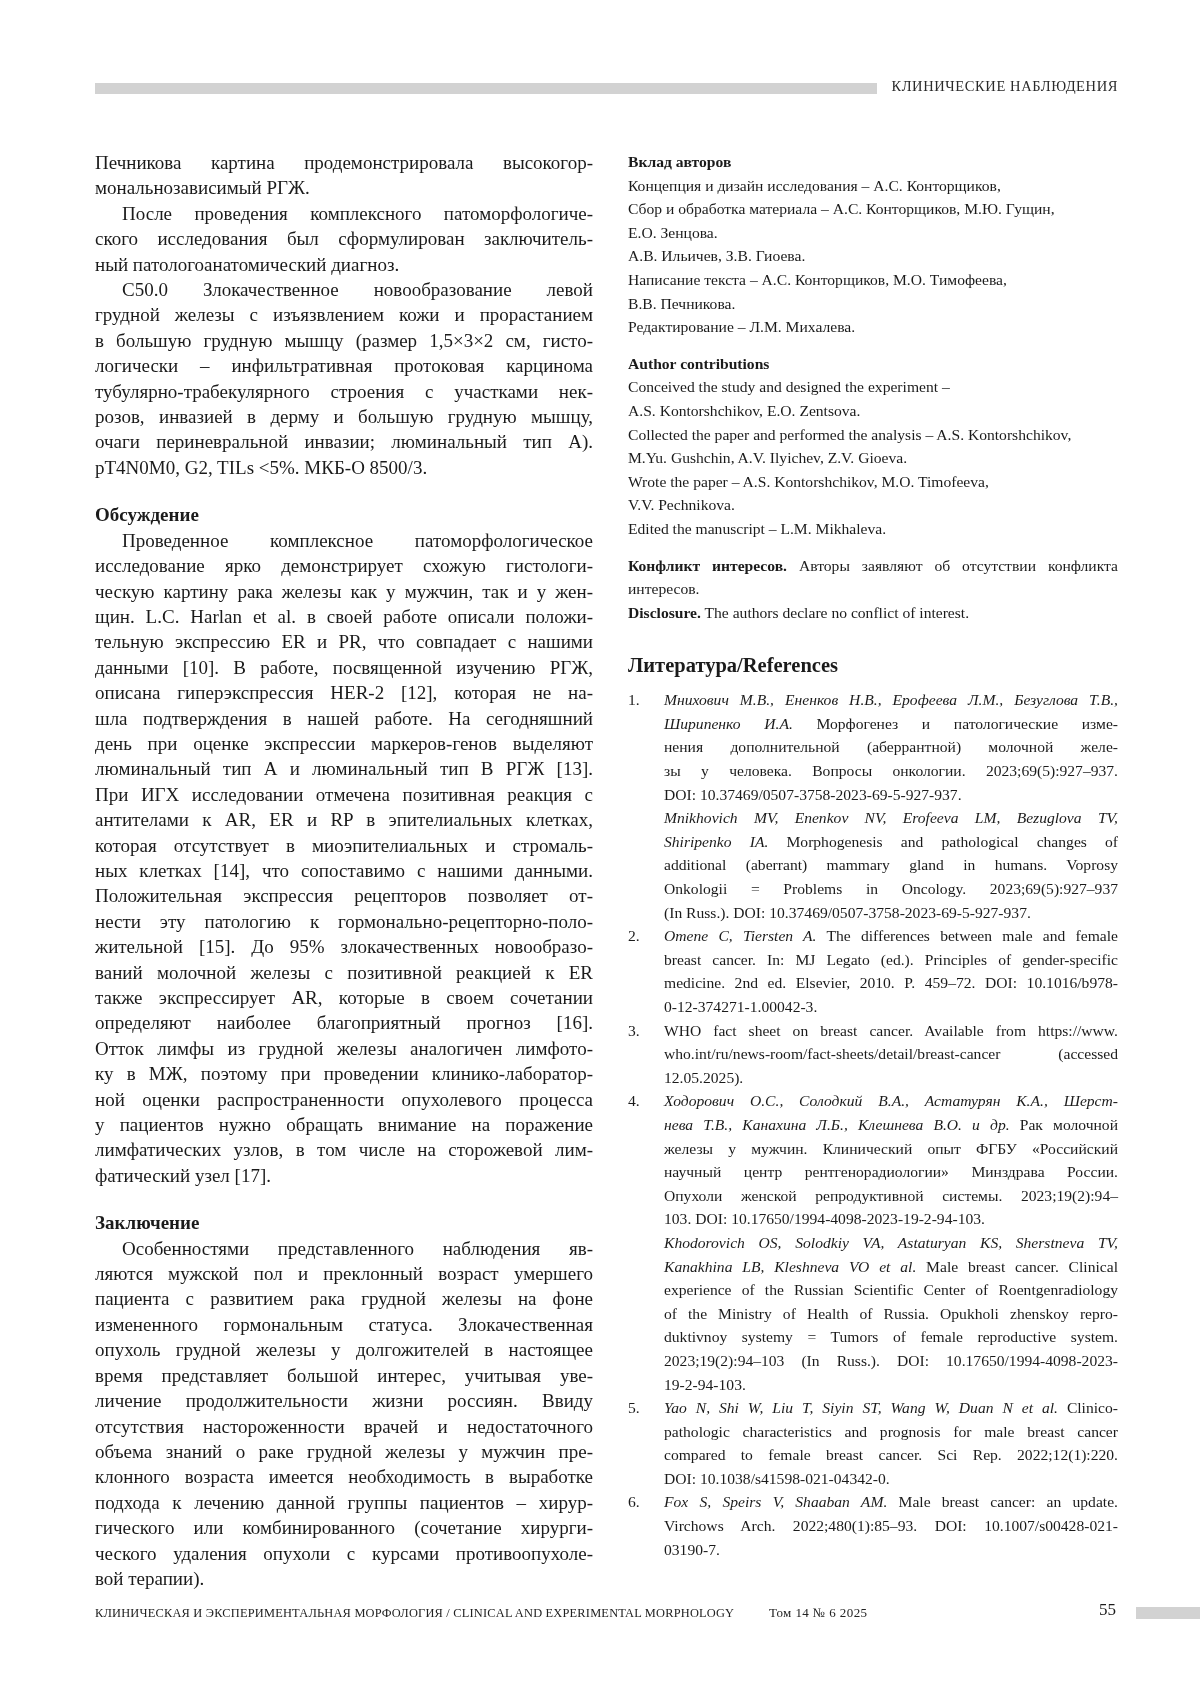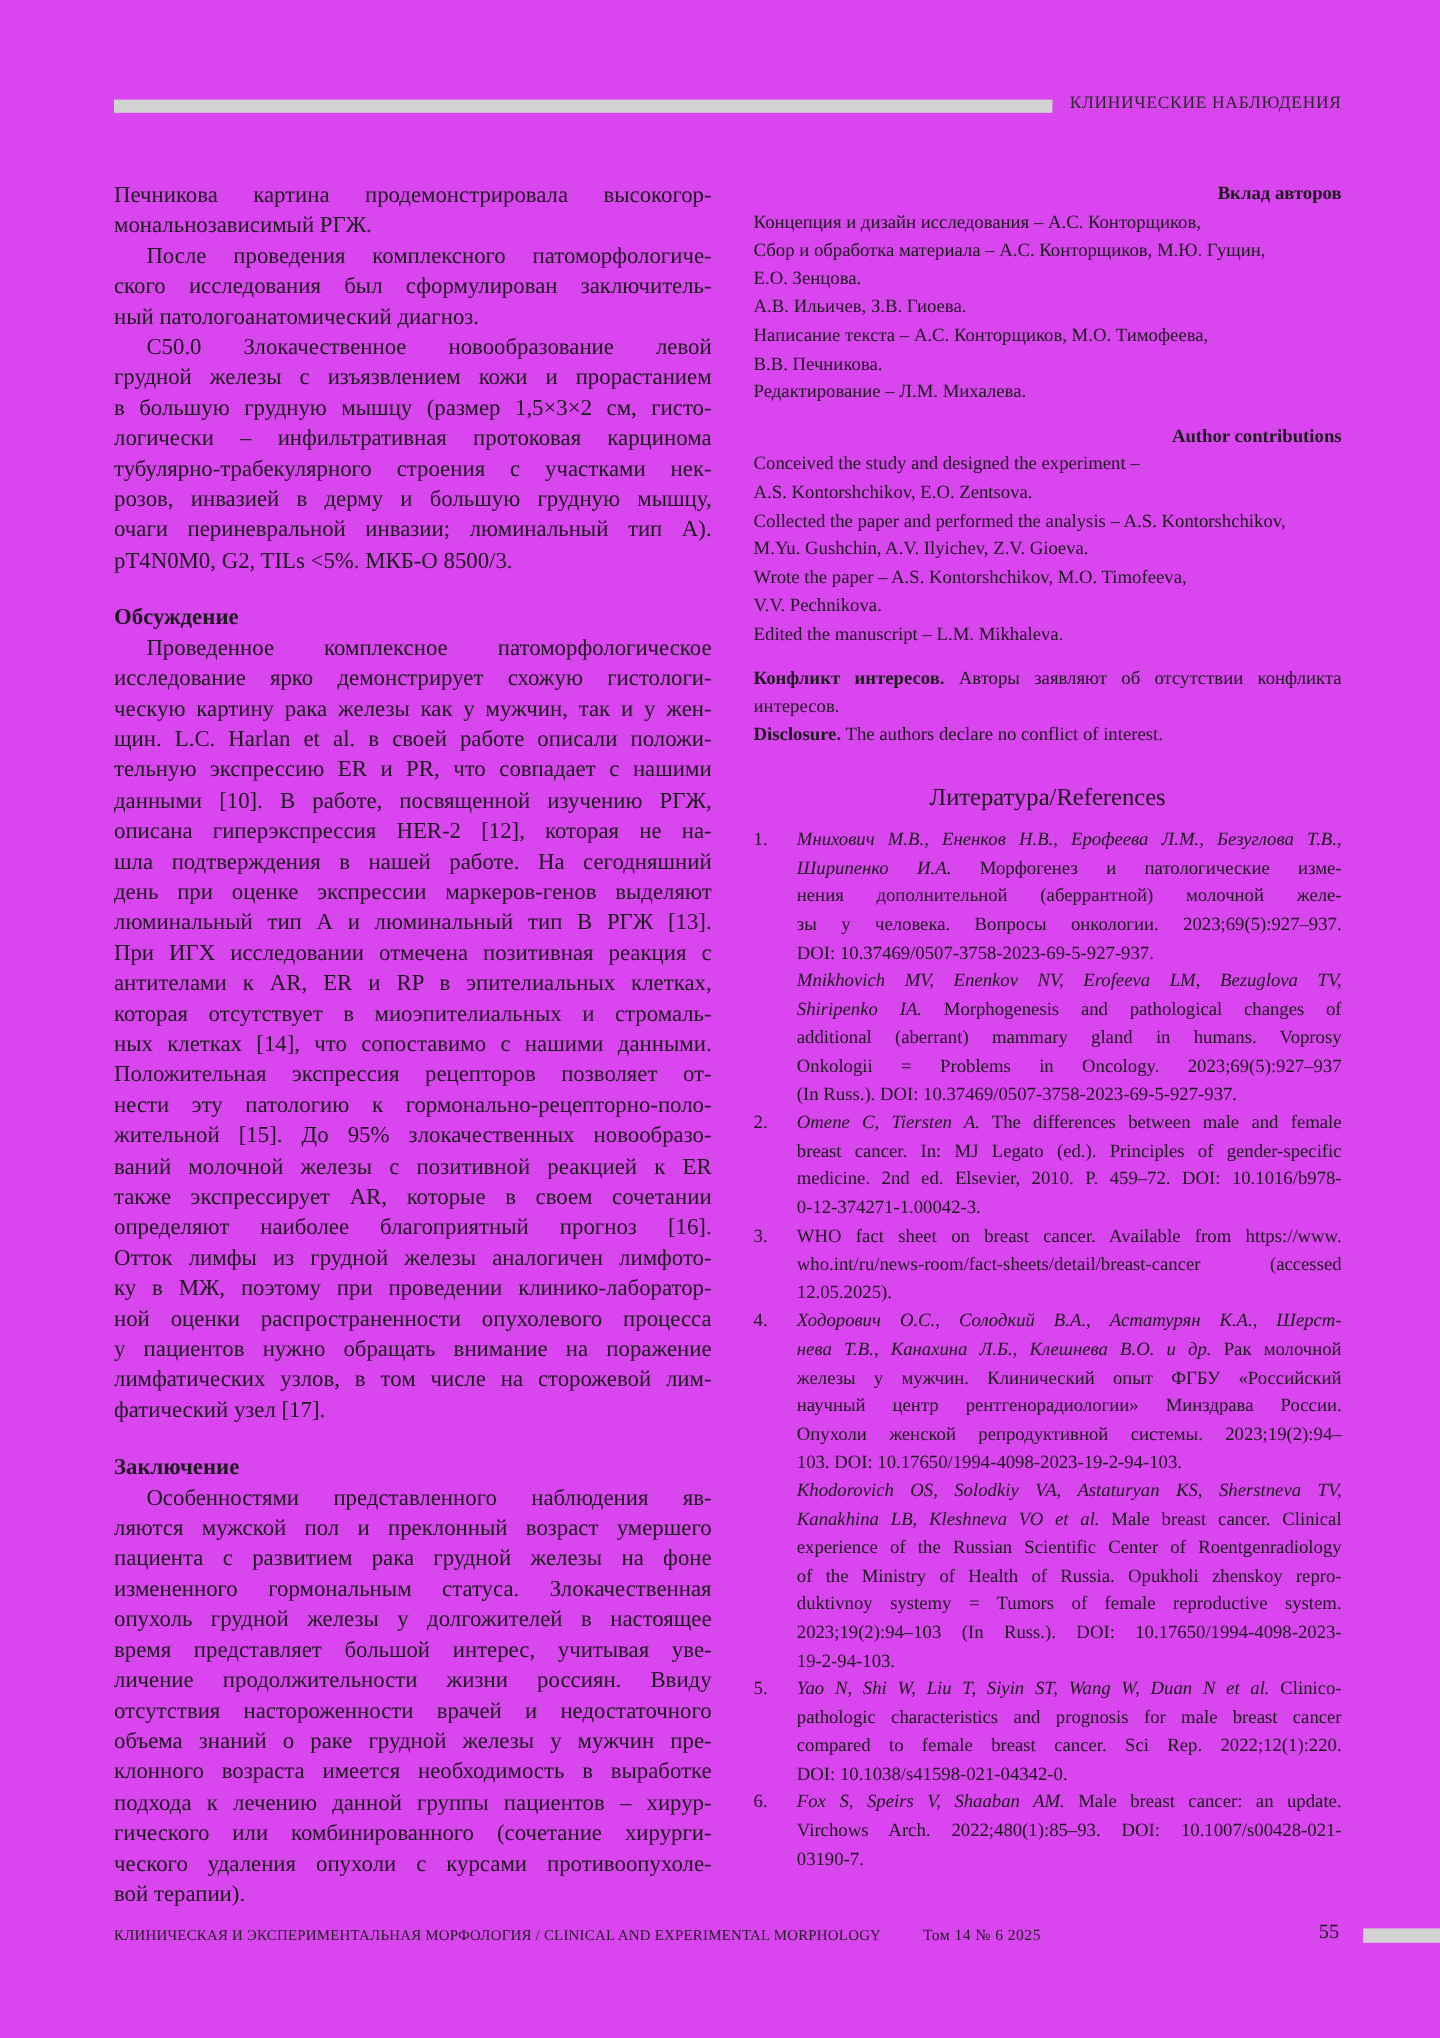--- a/index.html
+++ b/index.html
@@ -1,39 +1,39 @@
 <!DOCTYPE html>
 <html style="--bar: #d2d2d2;"><head>
 <meta charset="utf-8">
 <style>
   html,body{margin:0;padding:0;background:#888;}
-  .page{position:relative;width:1200px;height:1698px;margin:0 auto;background:#d946ef;
+  .page{position:relative;width:1200px;height:1698px;margin:0 auto;background:#ffffff;
         font-family:"Liberation Serif","DejaVu Serif",serif;color:#1b1b1b;overflow:hidden;}
 
   
   .head-bar{position:absolute;left:95px;top:83px;width:782px;height:11px;background:var(--bar,#d2d2d2);}
   .running-head{position:absolute;top:78px;right:82px;font-size:14.5px;letter-spacing:0.6px;color:#2a2a2a;}
 
   
   .columns{position:absolute;top:150px;left:95px;width:1023px;display:flex;gap:35px;}
   .col{display:block;}
   .col-left{width:498px;}
   .col-right{width:490px;}
 
   .col-left .ln{font-size:19px;line-height:25.4px;}
   .col-right .ln{font-size:15.6px;line-height:23.6px;}
 
   .j{text-align:justify;text-align-last:justify;}
   .j.last{text-align-last:left;}
   .ind{text-indent:27px;}
 
   .lc-heading{font-size:19px;line-height:25.4px;font-weight:700;margin-top:22px;}
-  .rc-sub{font-weight:700;text-align:right;}
+  .rc-sub{font-weight:700;}
   .gap{height:13px;}
-  .ref-heading{font-size:20.5px;line-height:27px;font-weight:400;margin:15px 0 9px;text-align:center;}
+  .ref-heading{font-size:20.5px;line-height:27px;font-weight:700;margin:15px 0 9px;}
   .ref{position:relative;padding-left:36px;}
   .ref-num{position:absolute;left:0;top:0;font-size:15.6px;line-height:23.6px;}
   .ref i, .lead-b{font-style:italic;}
   b.lead-b{font-style:normal;font-weight:700;}
 
   
   .foot{position:absolute;left:95px;top:1605px;font-size:12.4px;letter-spacing:0.2px;color:#222;white-space:nowrap;}
   .foot .vol{margin-left:32px;font-size:13px;letter-spacing:0.4px;}
   .page-num{position:absolute;left:1099px;top:1600px;font-size:17px;color:#1b1b1b;}
   .foot-bar{position:absolute;left:1136px;top:1607px;width:64px;height:12px;background:var(--bar,#d2d2d2);}

